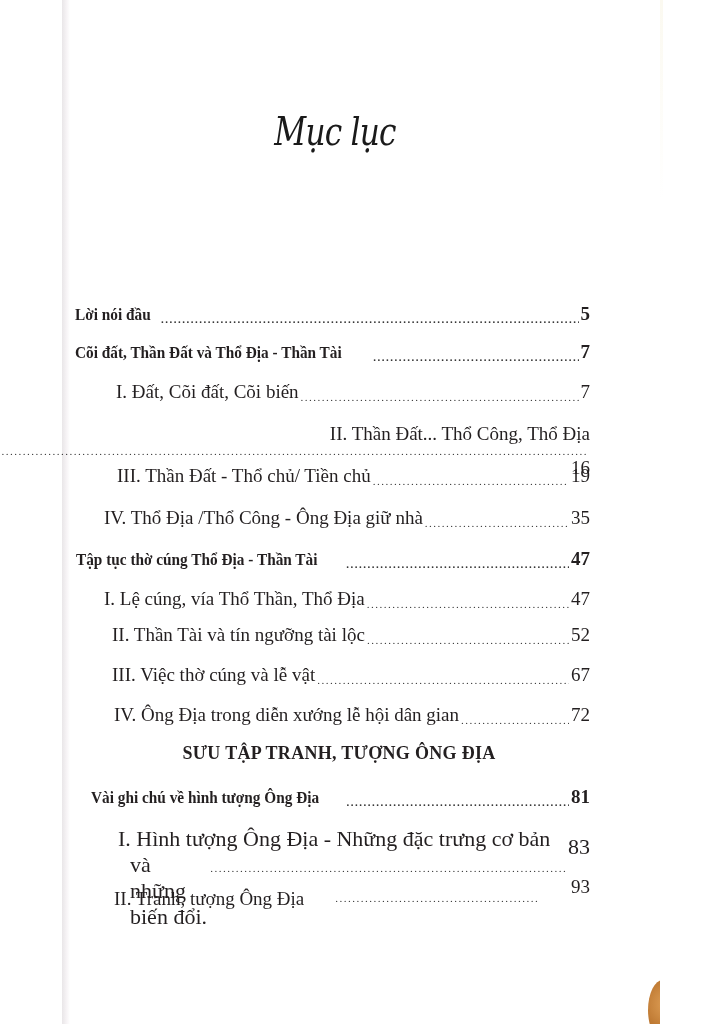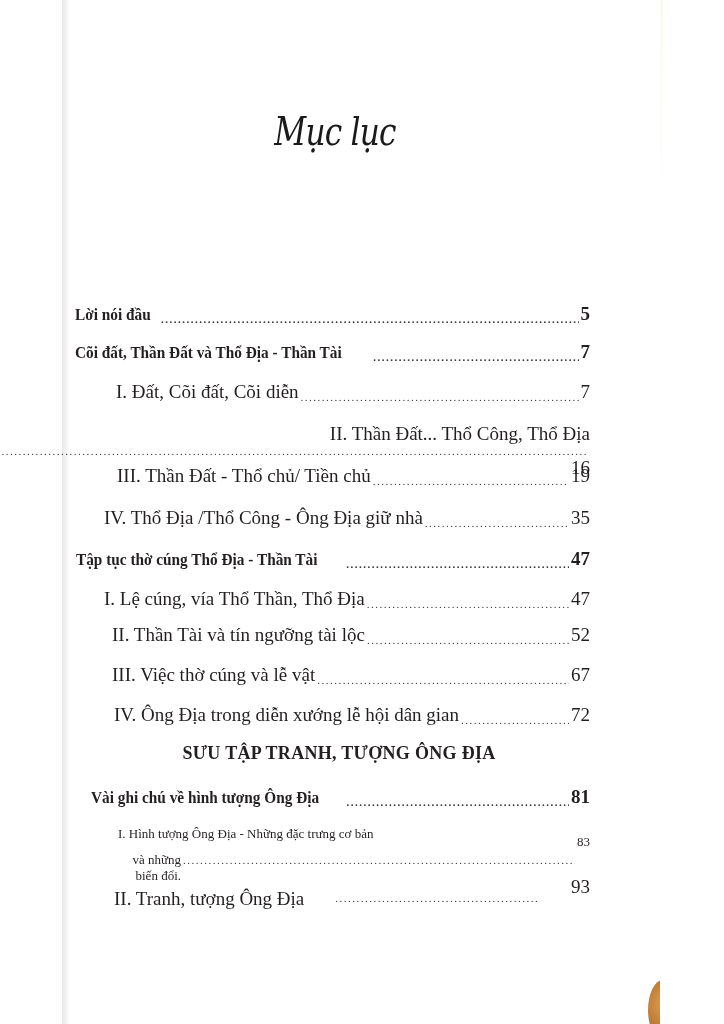--- a/index.html
+++ b/index.html
@@ -37,21 +37,21 @@
     content:"................................................................................................................................................................................";
   }
   .toc-row .page { flex:0 0 auto; font-size:19px; }
   .toc-row.bold { font-weight:bold; font-size:17px; transform-origin:left; }
   .toc-row.bold .label { transform:scaleX(0.9); transform-origin:left; display:inline-block; }
   .section-heading {
     position:absolute; left:0; width:724px; top:743px; text-align:center;
     font-weight:bold; font-size:18px; letter-spacing:0.3px;
     transform:translateX(-23px);
   }
-  .two-line { position:absolute; left:118px; right:134px; font-size:13px;text-align:right; }
+  .two-line { position:absolute; left:118px; right:134px; font-size:22px; }
   .two-line .l1 { position:absolute; left:0; top:0; white-space:nowrap; }
   .two-line .l2row { position:absolute; left:12px; right:0; top:26px; display:flex; align-items:baseline; }
   .two-line .l2row .leader { flex:1 1 auto; overflow:hidden; margin:0 2px; font-size:11px; letter-spacing:1.5px; color:#333; }
   .two-line .l2row .leader::after {
     content:"................................................................................................................................................................................";
   }
   .corner-ornament {
     position:absolute; left:648px; top:980px; width:30px; height:60px;
     border-radius:50% 0 0 50%;
     background:radial-gradient(circle at 70% 40%, #e2a35a, #b9732d 70%, #8a4f1e);
@@ -74,21 +74,21 @@
   <span class="page">5</span>
 </div>
 
 <div class="toc-row bold" style="left:75px; top:341px;">
   <span class="label">Cõi đất, Thần Đất và Thổ Địa - Thần Tài</span>
   <span class="leader"></span>
   <span class="page">7</span>
 </div>
 
 <div class="toc-row" style="left:116px; top:381px;">
-  <span class="label">I. Đất, Cõi đất, Cõi diễn</span>
+  <span class="label">I. Đất, Cõi đất, Cõi biến</span>
   <span class="leader"></span>
   <span class="page">7</span>
 </div>
 
 <div class="toc-row" style="left:117px; top:423px;flex-direction:column;">
   <span class="label">II. Thần Đất... Thổ Công, Thổ Địa</span>
   <span class="leader"></span>
   <span class="page">16</span>
 </div>
 

